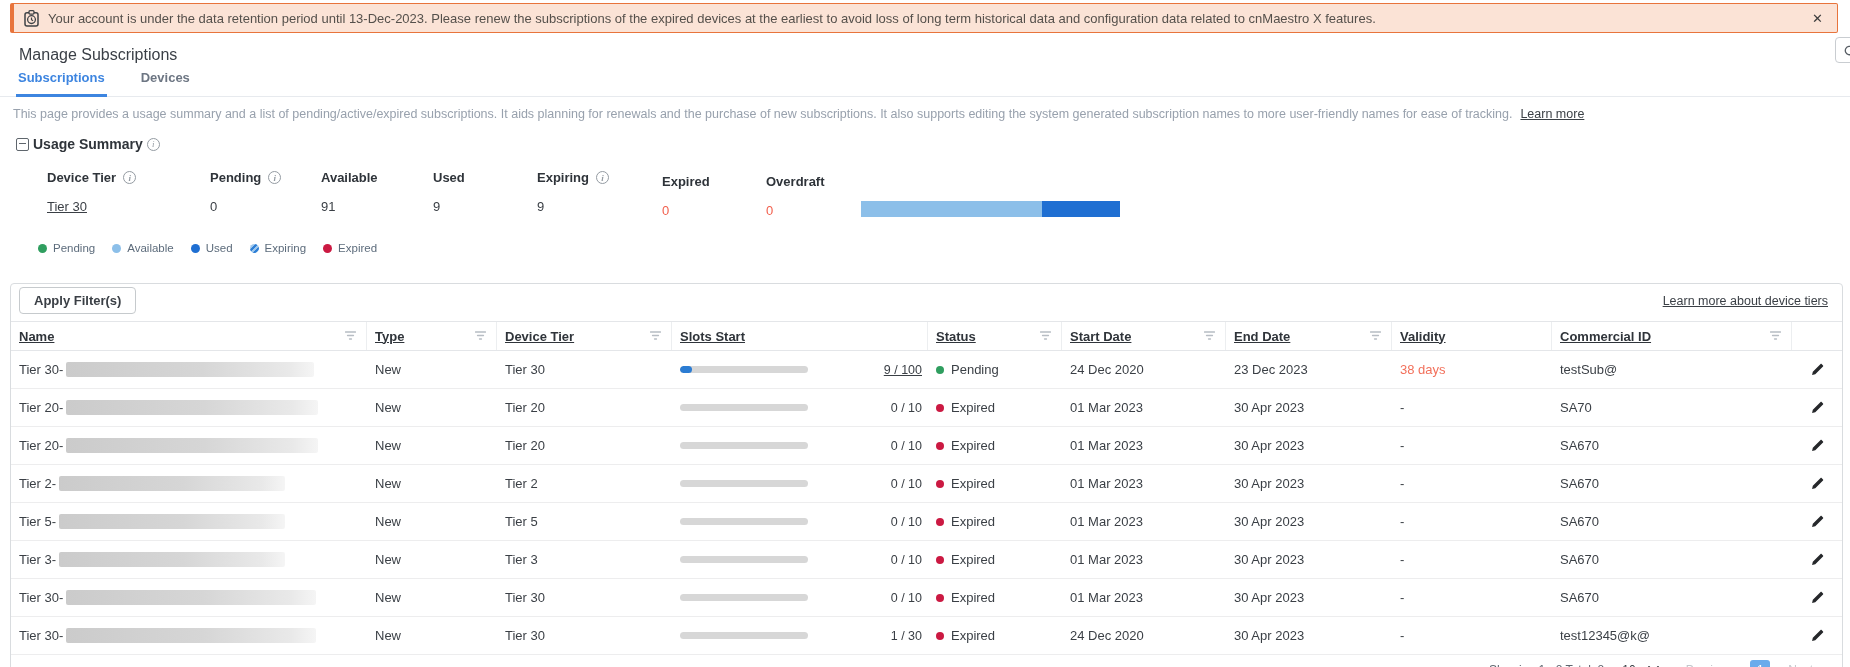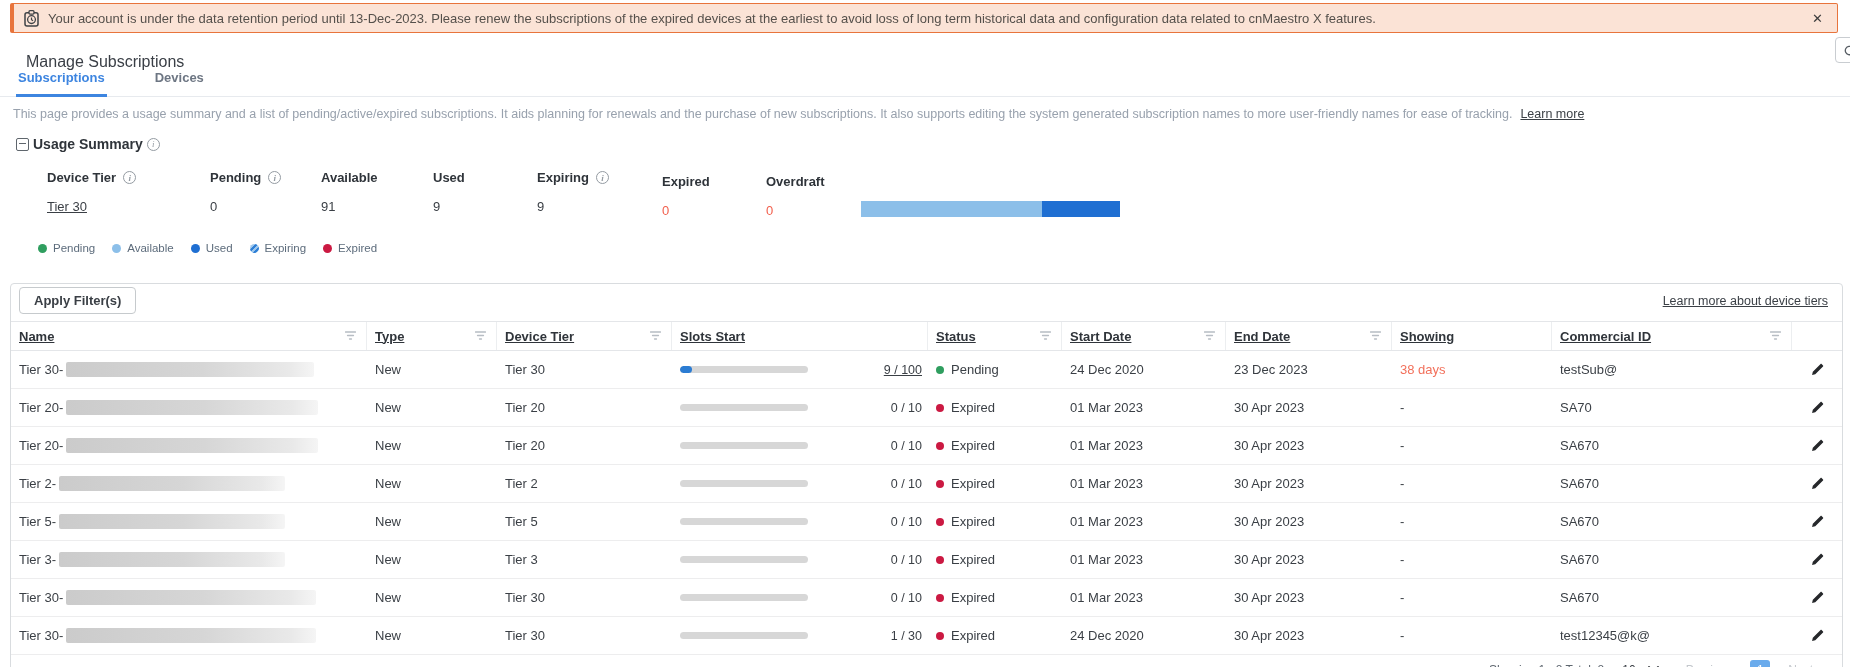--- a/index.html
+++ b/index.html
@@ -9,23 +9,23 @@
   
   .banner{position:absolute;top:3px;left:10px;right:12px;height:30px;background:#fbe3d6;
     border:1px solid #e8743c;border-left-width:4px;border-radius:2px;display:flex;align-items:center;
     padding:0 10px;gap:9px;font-size:13px;color:#55504b;}
   .banner-text{white-space:nowrap;overflow:hidden;}
   .banner-close{margin-left:auto;color:#3c3c3c;font-size:13px;cursor:pointer;padding:0 4px;line-height:1;}
 
   
   .refresh-btn{position:absolute;top:37px;left:1835px;width:28px;height:26px;border:1px solid #c9cdd1;
     border-radius:4px;background:#fff;display:flex;align-items:center;justify-content:center;cursor:pointer;}
-  .page-title{position:absolute;top:38px;left:11px;margin:15px;font-size:16px;font-weight:400;color:#3a3f46;}
+  .page-title{position:absolute;top:38px;left:11px;margin:8px;font-size:16px;font-weight:400;color:#3a3f46;}
   .tabs{position:absolute;top:64px;left:0;right:0;height:33px;border-bottom:1px solid #e7eaee;
-    padding-left:16px;display:flex;gap:46px;align-items:flex-end;}
+    padding-left:16px;display:flex;gap:32px;align-items:flex-end;}
   .tab{font-size:13px;font-weight:700;color:#6d7683;padding:0 2px 9px 2px;cursor:pointer;border-bottom:3px solid transparent;margin-bottom:-1px;}
   .tab.active{color:#3d85e0;border-bottom-color:#3d85e0;}
   .desc{position:absolute;top:107px;left:13px;margin:0;font-size:12.5px;color:#98a1ad;white-space:nowrap;}
   .learn-more{color:#3c4146;text-decoration:underline;margin-left:8px;cursor:pointer;}
 
   
   .usage-head{position:absolute;top:136px;left:16px;display:flex;align-items:center;gap:4px;}
   .collapse-box{width:13px;height:13px;border:1.5px solid #5f666d;border-radius:2px;position:relative;cursor:pointer;}
   .collapse-box::after{content:"";position:absolute;left:2px;right:2px;top:4.2px;height:1.6px;background:#5f666d;}
   .usage-title{font-size:14px;font-weight:700;color:#2f343a;}
@@ -222,21 +222,21 @@
             <path d="M0.5 1h10M2.5 4.5h6M4.5 8h2" stroke="#b7bdc4" stroke-width="1.3" stroke-linecap="round" fill="none"></path>
           </svg></span>
       </div>
       <div class="th">
         <span>End Date</span>
         <span class="filter-icon"><svg width="11" height="10" viewBox="0 0 11 10">
             <path d="M0.5 1h10M2.5 4.5h6M4.5 8h2" stroke="#b7bdc4" stroke-width="1.3" stroke-linecap="round" fill="none"></path>
           </svg></span>
       </div>
       <div class="th">
-        <span>Showing</span>
+        <span>Validity</span>
       </div>
       <div class="th">
         <span>Commercial ID</span>
         <span class="filter-icon"><svg width="11" height="10" viewBox="0 0 11 10">
             <path d="M0.5 1h10M2.5 4.5h6M4.5 8h2" stroke="#b7bdc4" stroke-width="1.3" stroke-linecap="round" fill="none"></path>
           </svg></span>
       </div>
       <div class="th">
         <span></span>
       </div>

